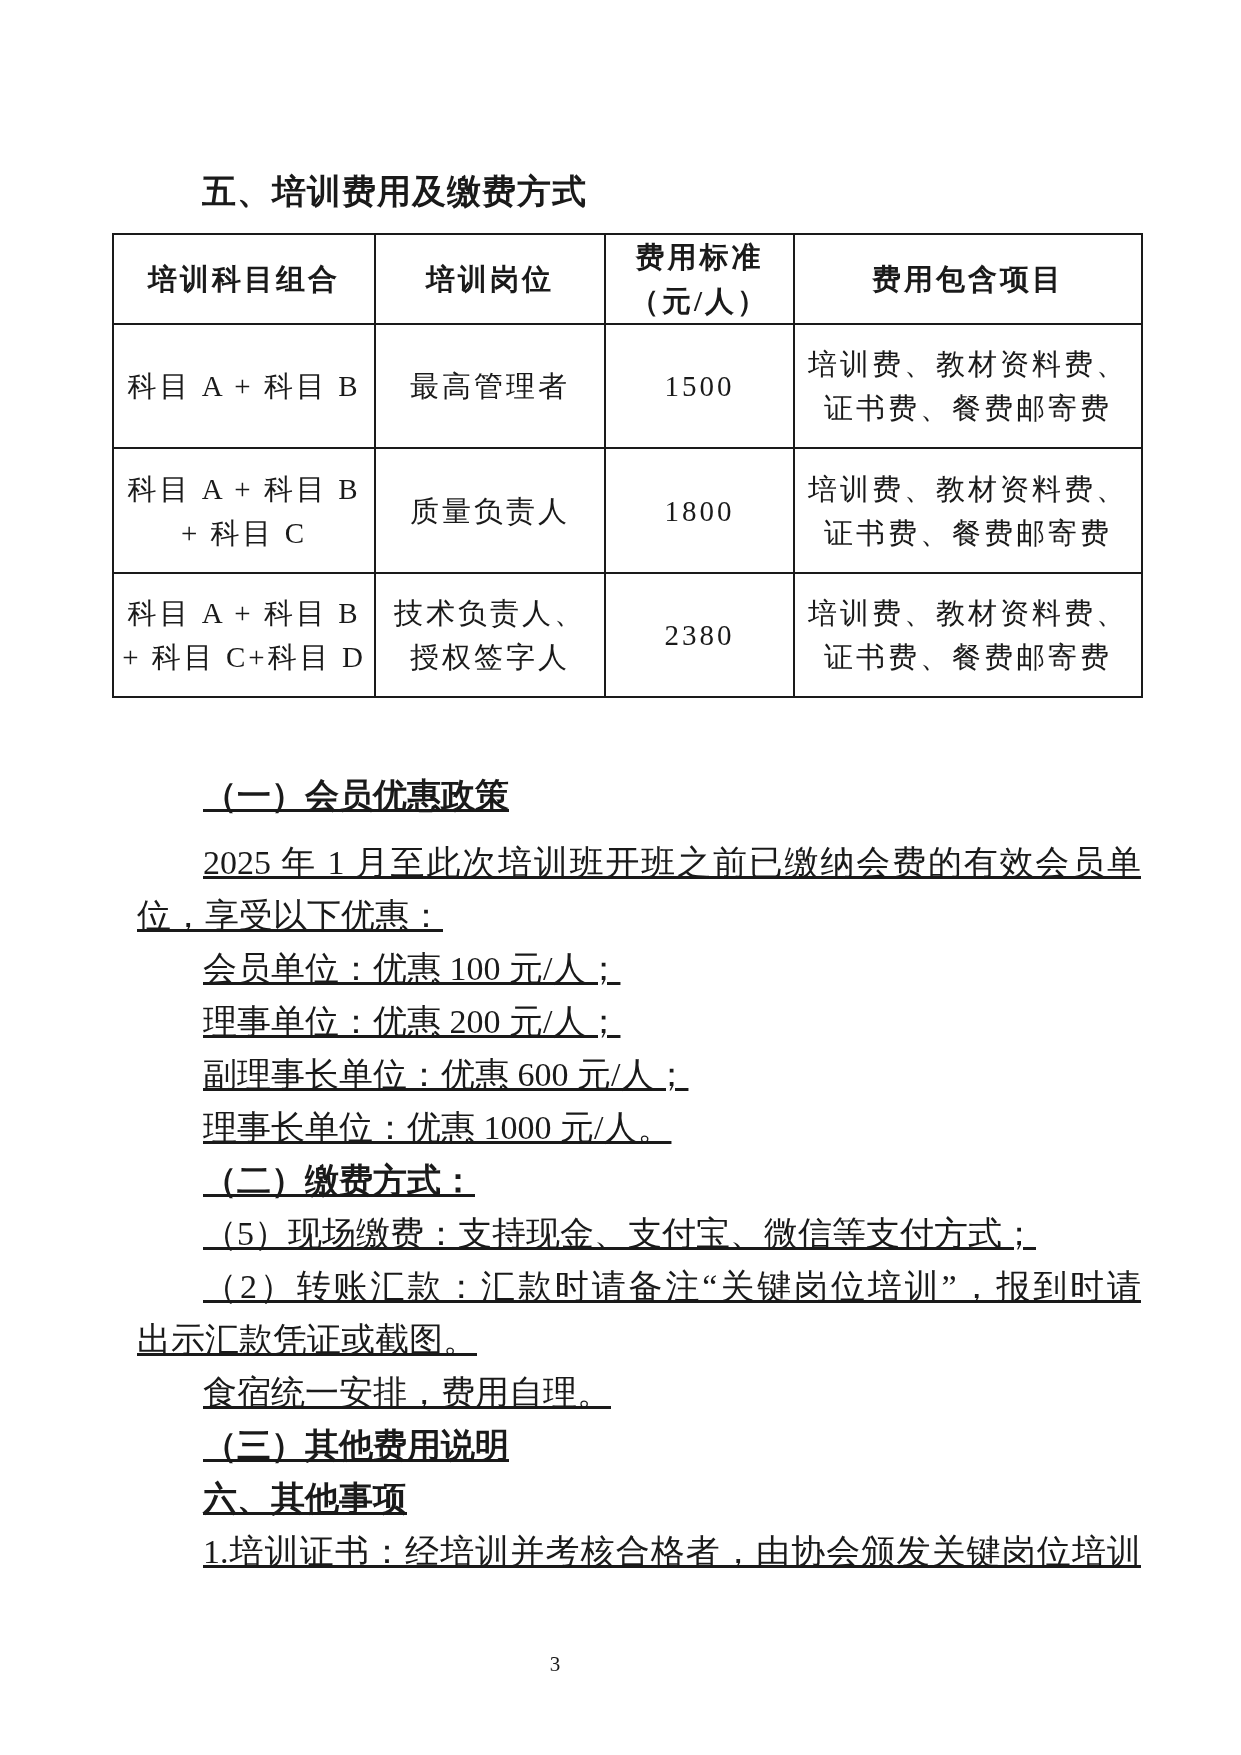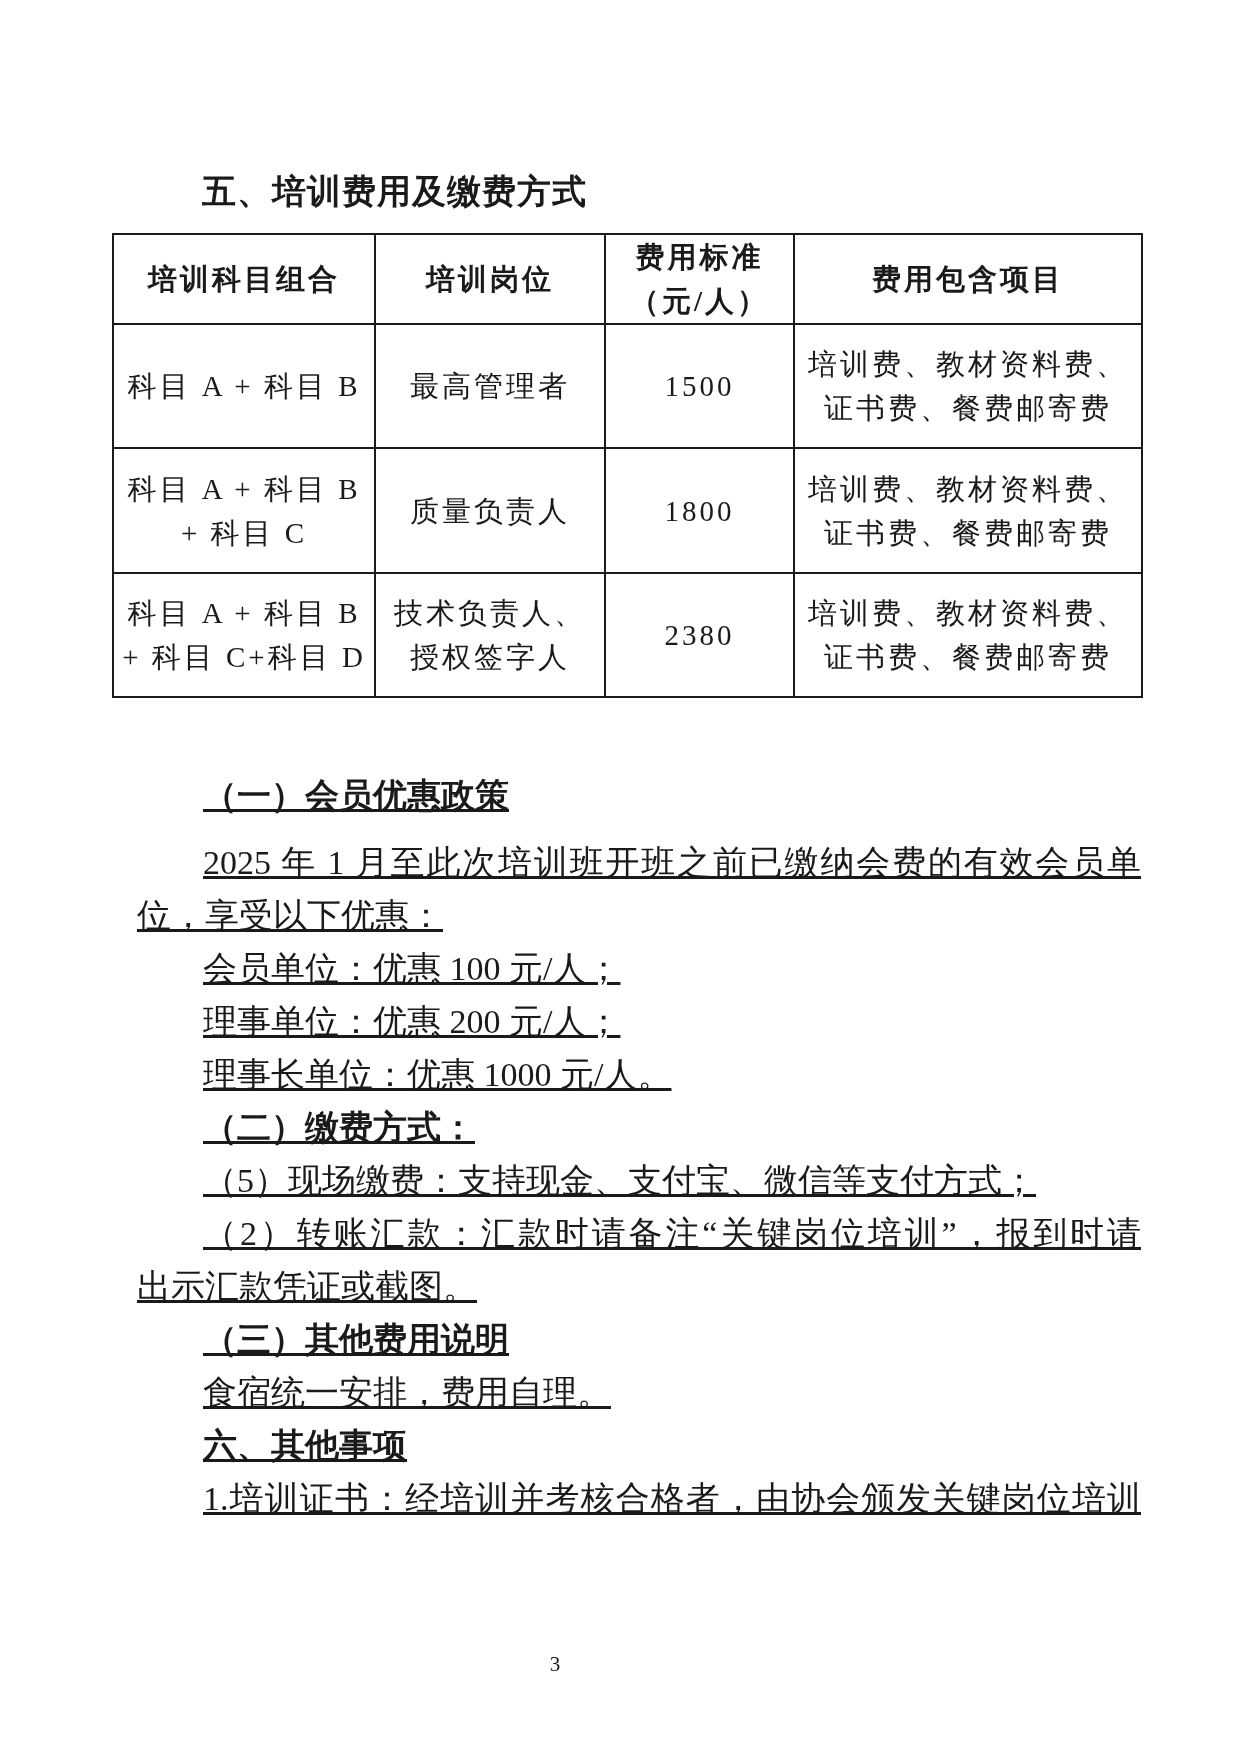--- a/index.html
+++ b/index.html
@@ -104,24 +104,25 @@
     </tr>
   </tbody>
 </table>
 
 <div class="doc-body">
   <div class="line bold-sans indent gap-after">（一）会员优惠政策</div>
   <div class="line indent justify">2025 年 1 月至此次培训班开班之前已缴纳会费的有效会员单</div>
   <div class="line">位，享受以下优惠：</div>
   <div class="line indent">会员单位：优惠 100 元/人；</div>
   <div class="line indent">理事单位：优惠 200 元/人；</div>
+  <div class="line indent">副理事长单位：优惠 600 元/人；</div>
   <div class="line indent">理事长单位：优惠 1000 元/人。</div>
   <div class="line bold-sans indent">（二）缴费方式：</div>
   <div class="line indent">（5）现场缴费：支持现金、支付宝、微信等支付方式；</div>
   <div class="line indent justify">（2）转账汇款：汇款时请备注“关键岗位培训”，报到时请</div>
   <div class="line">出示汇款凭证或截图。</div>
+  <div class="line indent">食宿统一安排，费用自理。</div>
   <div class="line bold-sans indent">（三）其他费用说明</div>
-  <div class="line indent">食宿统一安排，费用自理。</div>
   <div class="line bold-sans indent">六、其他事项</div>
   <div class="line indent justify">1.培训证书：经培训并考核合格者，由协会颁发关键岗位培训</div>
 </div>
 
 <div class="page-number">3</div>
 
 </body></html>

